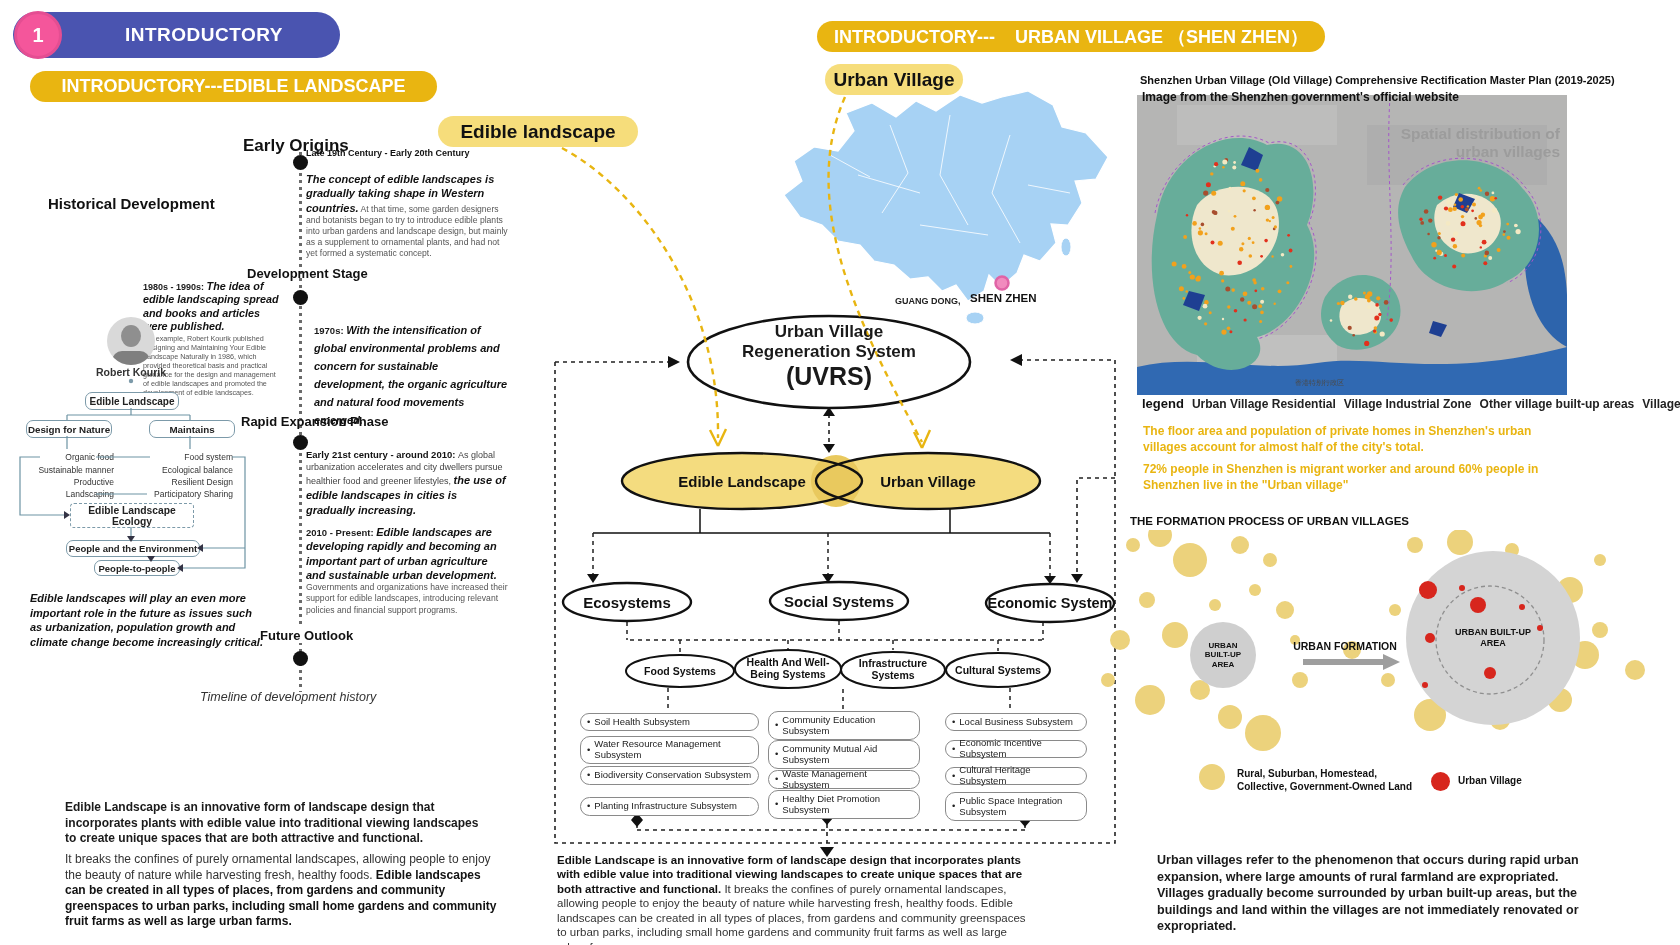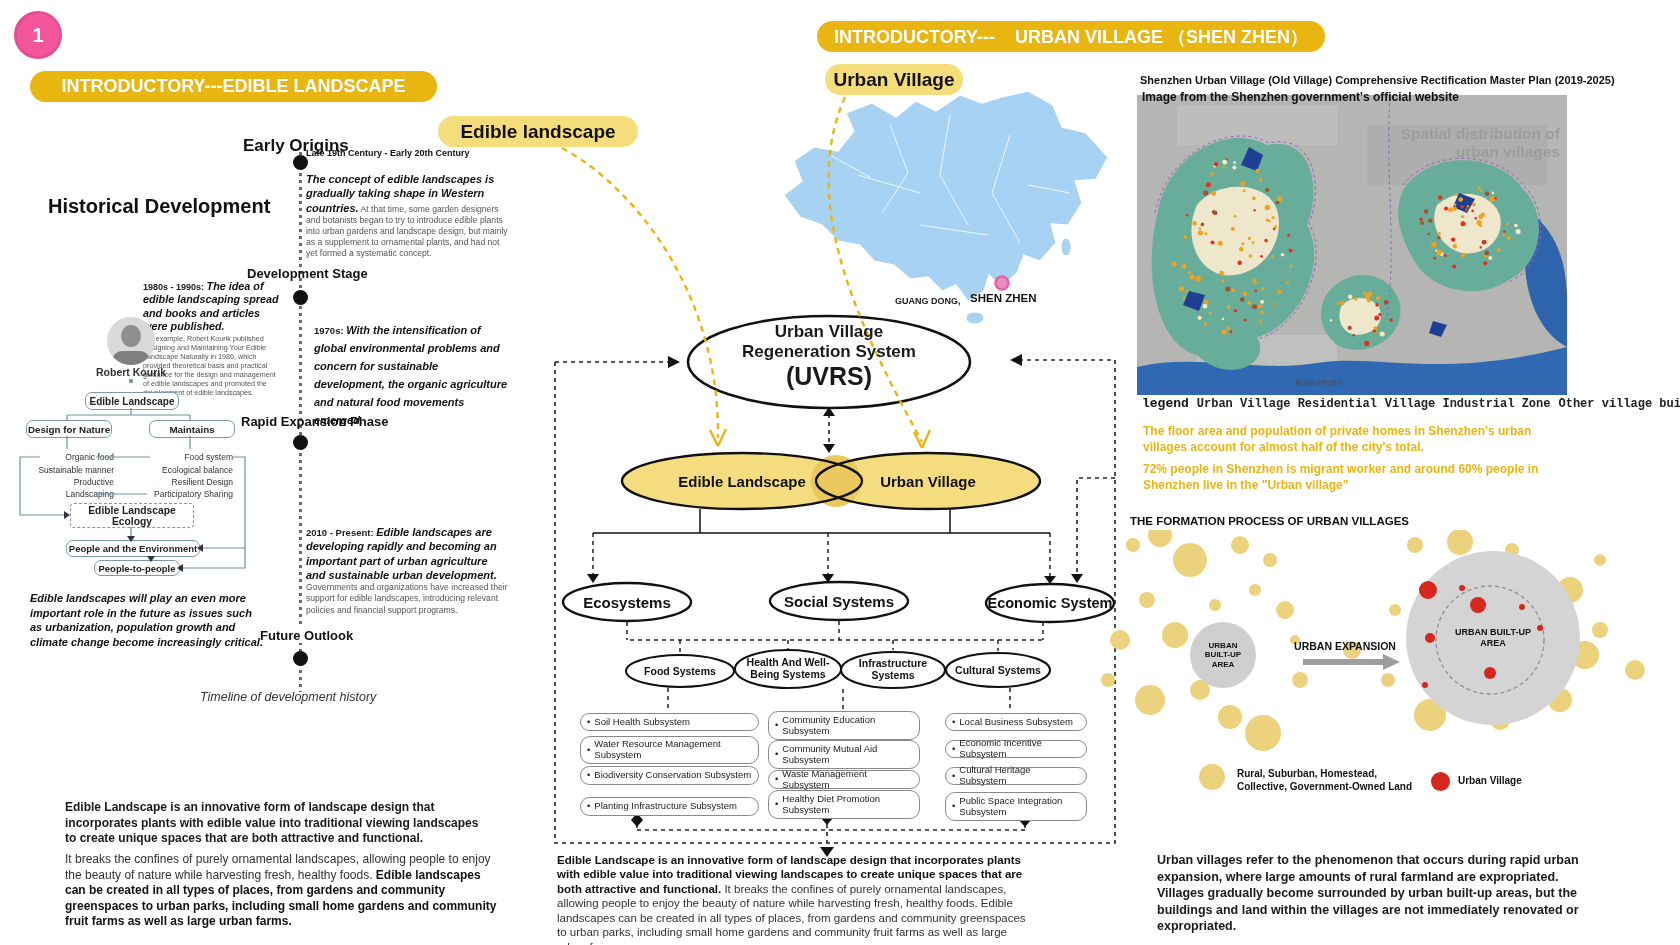--- a/index.html
+++ b/index.html
@@ -24,21 +24,21 @@
   
   .fc-box{border:1.4px solid #7C9AA9;border-radius:7px;background:#fff;font-weight:bold;color:#222;}
   .fc-dashed{border:1.4px dashed #7C9AA9;border-radius:4px;background:#fff;font-weight:bold;color:#222;}
   .fc-item{color:#333;text-align:right;}
   
   .sub-box{border:1.3px solid #8a8a8a;border-radius:10px;background:#fff;font-size:9.5px;color:#222;
            display:flex;align-items:center;padding:2px 6px;line-height:1.15;}
   .sub-box .blt{margin-right:4px;}
   .gold-txt{color:#E9B511;font-weight:bold;}
   .ell-label{font-weight:bold;color:#111;}
-  .legend-row{display:flex;align-items:center;gap:4px;font-family:Liberation Mono, monospace;}
+  .legend-row{display:flex;align-items:center;gap:4px;}
   .legend-row .sw{width:22px;height:9px;display:inline-block;}
   .legend-row .lb{font-size:12px;font-weight:bold;color:#222;white-space:nowrap;}
   .photo{border-radius:50%;background:#d9d9d9;overflow:hidden;position:absolute;}
   .photo .head{position:absolute;left:50%;top:8px;transform:translateX(-50%);width:20px;height:22px;border-radius:50%;background:#8f8f8f;}
   .photo .body{position:absolute;left:50%;bottom:-6px;transform:translateX(-50%);width:38px;height:20px;border-radius:10px 10px 0 0;background:#7f7f7f;}
 </style>
 </head>
 <body>
 
 <div class="canvas">
@@ -56,37 +56,40 @@
         <path d="M60,70 L100,92"></path>
       </g>
       <ellipse cx="205" cy="233" rx="9" ry="6" fill="#A7D2F4" stroke="#fff" stroke-width="1"></ellipse>
       <ellipse cx="296" cy="162" rx="5" ry="9" fill="#A7D2F4" stroke="#fff" stroke-width="1"></ellipse>
       <circle cx="232" cy="198" r="6.5" fill="#F18BBE" stroke="#E064A6" stroke-width="2.5"></circle>
     </svg>
   </div>
   <div class="abs b" style="left:895px;top:296px;font-size:9px;color:#222;">GUANG DONG,</div>
   <div class="abs b" style="left:970px;top:292px;font-size:11.5px;color:#111;">SHEN ZHEN</div>
 
+  <div class="abs badge-pill ctr" style="left:13px;top:12px;width:272px;height:46px;padding-left:55px;font-size:19px;letter-spacing:0.5px;">
+    <span>INTRODUCTORY</span>
+  </div>
   <div class="abs pink-circle ctr" style="left:14px;top:11px;width:42px;height:42px;font-size:20px;">
     <span>1</span>
   </div>
   <div class="abs gold-pill ctr" style="left:30px;top:71px;width:407px;height:31px;font-size:18px;">
     <span>INTRODUCTORY---EDIBLE LANDSCAPE</span>
   </div>
   <div class="abs yellow-label ctr" style="left:438px;top:116px;width:200px;height:31px;font-size:19px;">
     <span>Edible landscape</span>
   </div>
   <div class="abs gold-pill ctr" style="left:817px;top:21px;width:508px;height:31px;font-size:18px;white-space:pre;">
     <span>INTRODUCTORY---    URBAN VILLAGE （SHEN ZHEN）</span>
   </div>
   <div class="abs yellow-label ctr" style="left:825px;top:64px;width:138px;height:31px;font-size:19px;">
     <span>Urban Village</span>
   </div>
 
-  <div class="abs tl-label" style="left:48px;top:195px;font-size:20px;">Historical Development</div>
+  <div class="abs tl-label" style="left:48px;top:195px;font-size:15px;">Historical Development</div>
   <div class="abs tl-line" style="left:299px;top:152px;height:540px;"></div>
   <div class="abs tl-dot" style="left:293px;top:155px;"></div>
   <div class="abs tl-dot" style="left:293px;top:290px;"></div>
   <div class="abs tl-dot" style="left:293px;top:435px;"></div>
   <div class="abs tl-dot" style="left:293px;top:651px;"></div>
 
   <div class="abs tl-label" style="left:243px;top:136px;font-size:17px;">Early Origins</div>
   <div class="abs b" style="left:306px;top:148px;font-size:9px;color:#111;">Late 19th Century - Early 20th Century</div>
   <p class="abs" style="left:306px;top:172px;width:202px;margin:0;font-size:8.6px;line-height:1.3;">
     <span class="lead" style="font-size:11px;">The concept of edible landscapes is gradually taking shape in Western countries.</span><span class="small"> At that time, some garden designers and botanists began to try to introduce edible plants into urban gardens and landscape design, but mainly as a supplement to ornamental plants, and had not yet formed a systematic concept.</span>
@@ -95,20 +98,23 @@
   <div class="abs tl-label" style="left:247px;top:266px;font-size:13px;">Development Stage</div>
   <p class="abs" style="left:143px;top:280px;width:138px;margin:0;font-size:7.2px;line-height:1.25;">
     <span class="b" style="font-size:9px;">1980s - 1990s: </span><span class="lead" style="font-size:10.8px;">The idea of edible landscaping spread and books and articles were published.</span><br>
     <span class="small">For example, Robert Kourik published Designing and Maintaining Your Edible Landscape Naturally in 1986, which provided theoretical basis and practical guidance for the design and management of edible landscapes and promoted the development of edible landscapes.</span>
   </p>
   <p class="abs" style="left:306px;top:312px;width:198px;margin:8px;">
     <span class="b" style="font-size:9.5px;">1970s: </span><span class="lead" style="font-size:11px;">With the intensification of global environmental problems and concern for sustainable development, the organic agriculture and natural food movements emerged.</span>
   </p>
 
   <div class="abs tl-label" style="left:241px;top:414px;font-size:13px;">Rapid Expansion Phase</div>
+  <p class="abs" style="left:306px;top:449px;width:202px;margin:0;font-size:9px;line-height:1.3;color:#444;">
+    <span class="b" style="color:#111;font-size:9.5px;">Early 21st century - around 2010: </span><span>As global urbanization accelerates and city dwellers pursue healthier food and greener lifestyles, </span><span class="lead" style="font-size:11px;">the use of edible landscapes in cities is gradually increasing.</span>
+  </p>
   <p class="abs" style="left:306px;top:525px;width:202px;margin:0;font-size:8.6px;line-height:1.3;">
     <span class="b" style="font-size:9.5px;">2010 - Present: </span><span class="lead" style="font-size:11px;">Edible landscapes are developing rapidly and becoming an important part of urban agriculture and sustainable urban development.</span><br>
     <span class="small">Governments and organizations have increased their support for edible landscapes, introducing relevant policies and financial support programs.</span>
   </p>
 
   <div class="abs tl-label" style="left:258px;top:628px;font-size:13px;background:#fff;padding:0 2px;">Future Outlook</div>
   <div class="abs i" style="left:200px;top:690px;font-size:12.5px;color:#333;">Timeline of development history</div>
 
   <p class="abs lead" style="left:30px;top:591px;width:235px;margin:0;font-size:11px;line-height:1.32;">Edible landscapes will play an even more important role in the future as issues such as urbanization, population growth and climate change become increasingly critical.</p>
 
@@ -591,21 +597,21 @@
       <circle cx="432" cy="77" r="3"></circle>
         <circle cx="340" cy="108" r="5"></circle>
         <circle cx="400" cy="143" r="6"></circle>
       <circle cx="335" cy="155" r="3"></circle>
         <circle cx="450" cy="98" r="3"></circle>
     </g>
     <line x1="213" y1="132" x2="293" y2="132" stroke="#9E9E9E" stroke-width="6"></line>
     <polygon points="293,124 310,132 293,140" fill="#9E9E9E"></polygon>
   </svg>
   <div class="abs ctr b" style="left:1197px;top:635px;width:52px;height:40px;font-size:8px;line-height:1.15;color:#111;">URBAN BUILT-UP AREA</div>
-  <div class="abs ctr b" style="left:1290px;top:640px;width:110px;font-size:10.5px;color:#111;">URBAN EXPANSION</div>
+  <div class="abs ctr b" style="left:1290px;top:640px;width:110px;font-size:10.5px;color:#111;">URBAN FORMATION</div>
   <div class="abs ctr b" style="left:1443px;top:618px;width:100px;height:40px;font-size:9px;line-height:1.2;color:#111;">URBAN BUILT-UP AREA</div>
 
   <div class="abs" style="left:1199px;top:764px;width:26px;height:26px;border-radius:50%;background:#ECD27C;"></div>
   <div class="abs b" style="left:1237px;top:768px;width:180px;font-size:10px;line-height:1.25;color:#111;">Rural, Suburban, Homestead, Collective, Government-Owned Land</div>
   <div class="abs" style="left:1431px;top:772px;width:19px;height:19px;border-radius:50%;background:#D7261D;"></div>
   <div class="abs b" style="left:1458px;top:775px;font-size:10px;color:#111;">Urban Village</div>
 
   <p class="abs b" style="left:1157px;top:852px;width:450px;margin:0;font-size:12.5px;line-height:1.32;color:#1a1a1a;">Urban villages refer to the phenomenon that occurs during rapid urban expansion, where large amounts of rural farmland are expropriated. Villages gradually become surrounded by urban built-up areas, but the buildings and land within the villages are not immediately renovated or expropriated.</p>
 
 </div>

